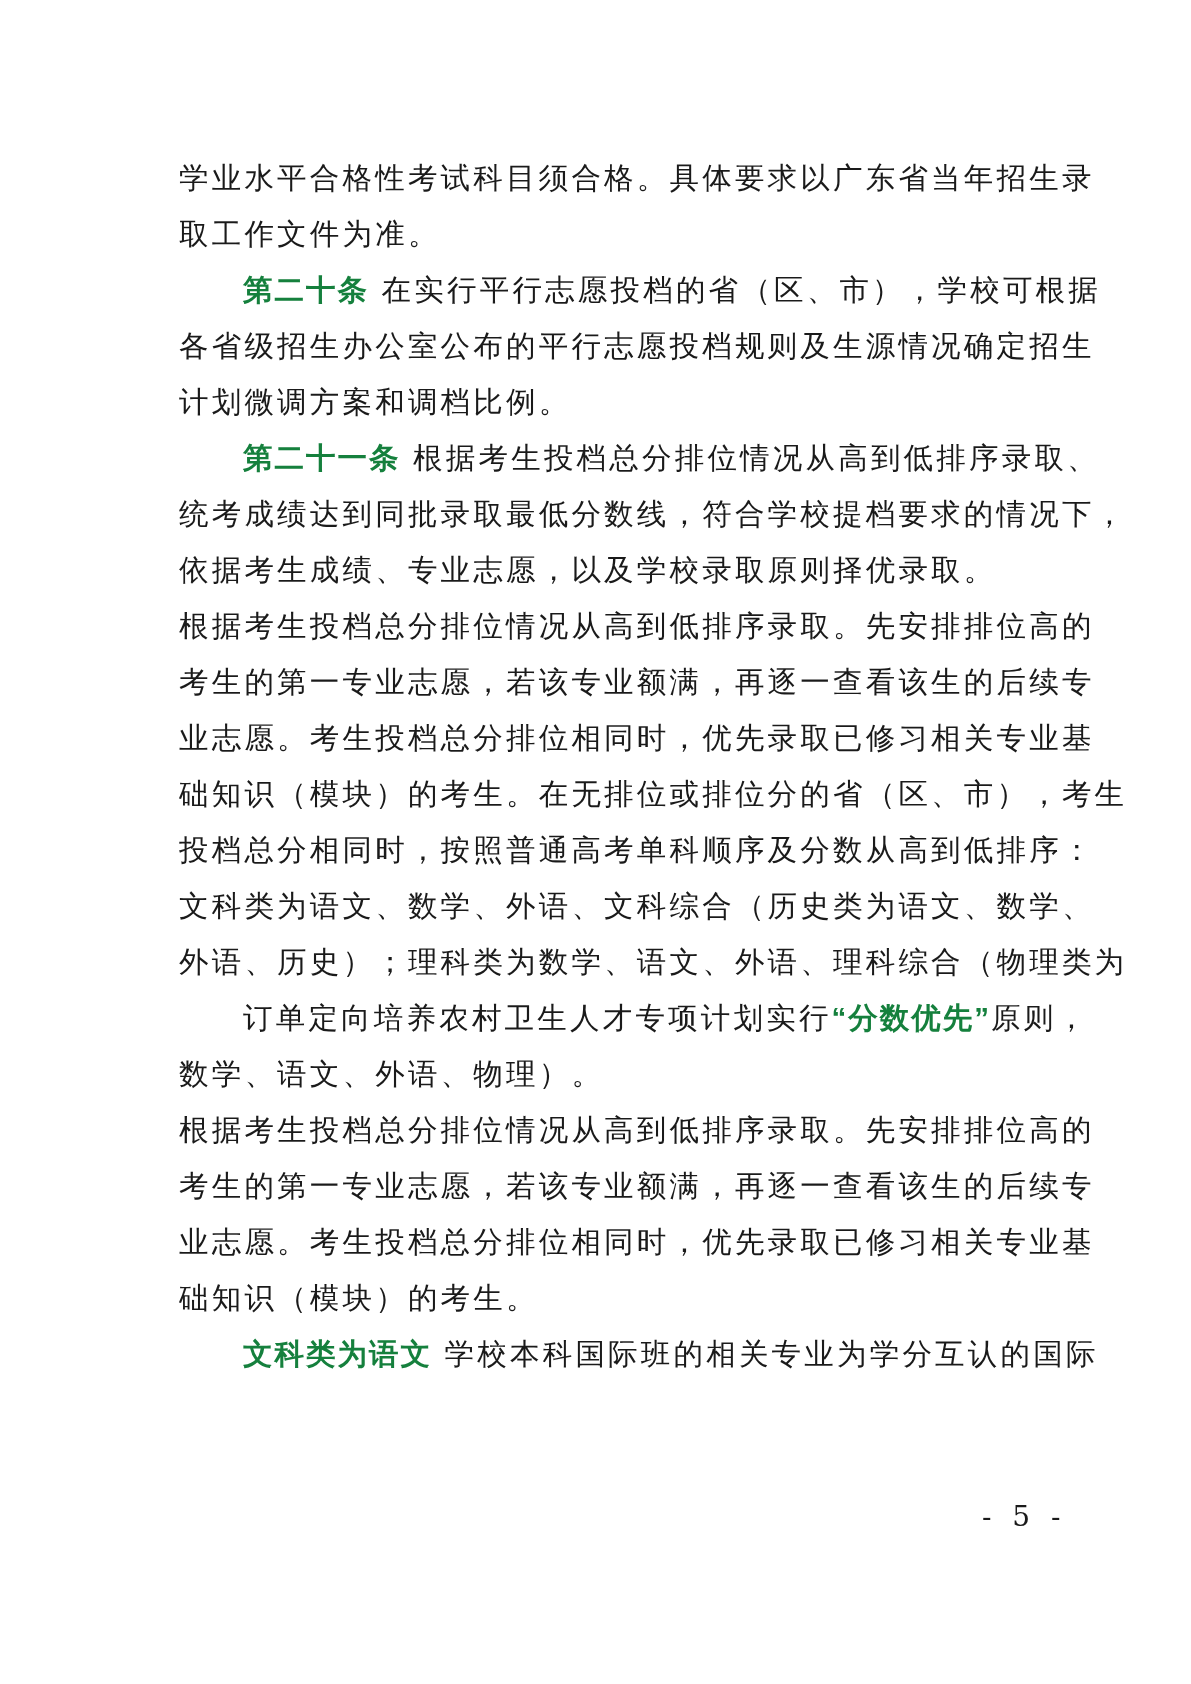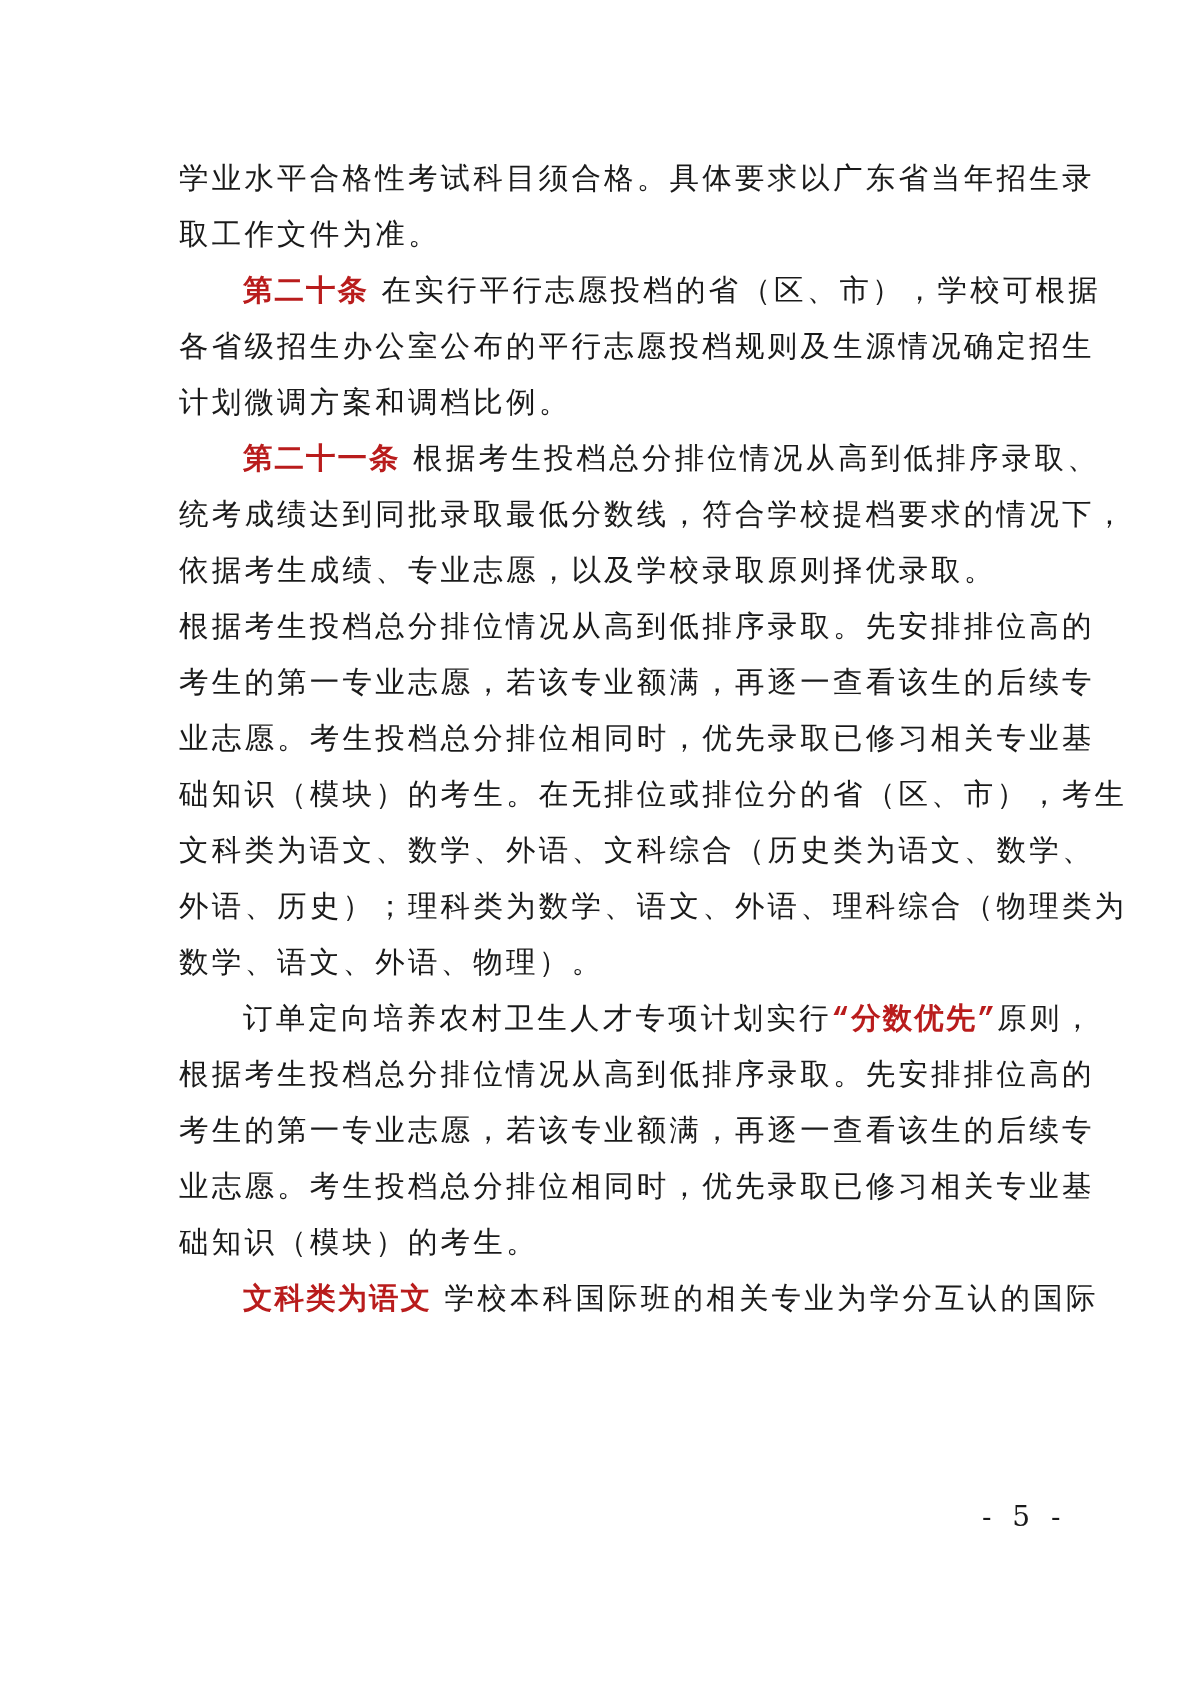--- a/index.html
+++ b/index.html
@@ -35,23 +35,23 @@
       line-height: 56px;
       font-size: 29.5px;
       letter-spacing: 3.2px;
       white-space: nowrap;
       overflow: visible;
     }
     .indent {
       padding-left: 64px;
     }
     .bold {
-      font-family: Liberation Mono, monospace;
+      font-family: Liberation Sans, sans-serif;
       font-weight: bold;
-      color: #b91c1c;
+      color: #15803d;
       letter-spacing: 2px;
     }
     .page-number {
       position: absolute;
       left: 982px;
       top: 1500px;
       font-size: 28px;
       letter-spacing: 6px;
       font-family: "DejaVu Serif", "Liberation Serif", serif;
       color: #1a1a1a;
@@ -78,27 +78,28 @@
       <span class="bold">第二十一条</span>
       <span>根据考生投档总分排位情况从高到低排序录取、</span>
     </div>
     <div class="line">统考成绩达到同批录取最低分数线，符合学校提档要求的情况下，</div>
     <div class="line">依据考生成绩、专业志愿，以及学校录取原则择优录取。</div>
 
     <div class="line">根据考生投档总分排位情况从高到低排序录取。先安排排位高的</div>
     <div class="line">考生的第一专业志愿，若该专业额满，再逐一查看该生的后续专</div>
     <div class="line">业志愿。考生投档总分排位相同时，优先录取已修习相关专业基</div>
     <div class="line">础知识（模块）的考生。在无排位或排位分的省（区、市），考生</div>
+    <div class="line">投档总分相同时，按照普通高考单科顺序及分数从高到低排序：</div>
     <div class="line">文科类为语文、数学、外语、文科综合（历史类为语文、数学、</div>
     <div class="line">外语、历史）；理科类为数学、语文、外语、理科综合（物理类为</div>
-    <div class="line">数学、语文、外语、物理）。</div>
-
     <div class="line indent">
       <span>订单定向培养农村卫生人才专项计划实行</span><span class="bold">“分数优先”</span><span>原则，</span>
     </div>
+
+    <div class="line">数学、语文、外语、物理）。</div>
     <div class="line">根据考生投档总分排位情况从高到低排序录取。先安排排位高的</div>
     <div class="line">考生的第一专业志愿，若该专业额满，再逐一查看该生的后续专</div>
     <div class="line">业志愿。考生投档总分排位相同时，优先录取已修习相关专业基</div>
     <div class="line">础知识（模块）的考生。</div>
 
     <div class="line indent">
       <span class="bold">文科类为语文</span>
       <span>学校本科国际班的相关专业为学分互认的国际</span>
     </div>
   </div>

